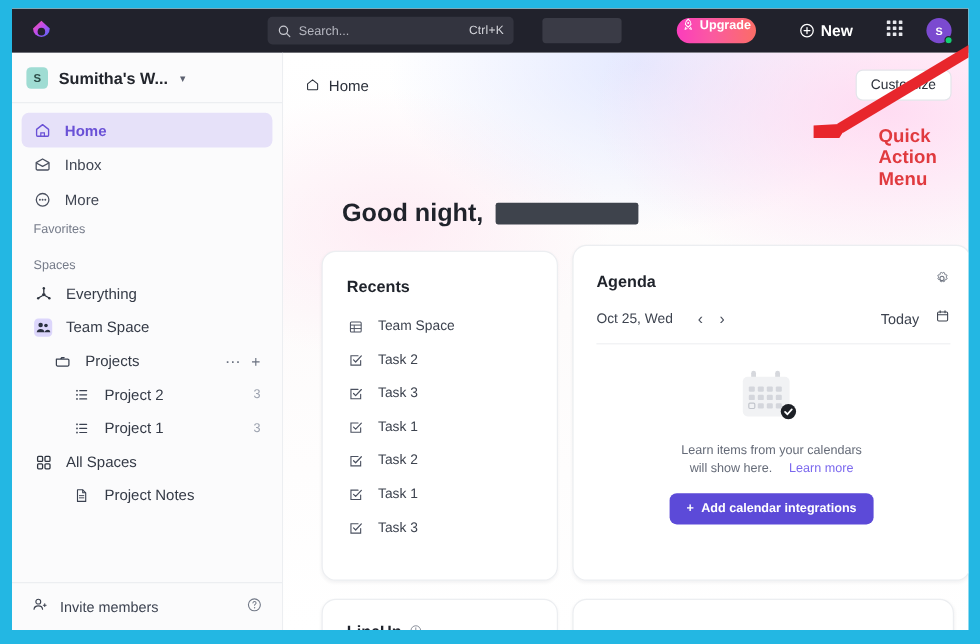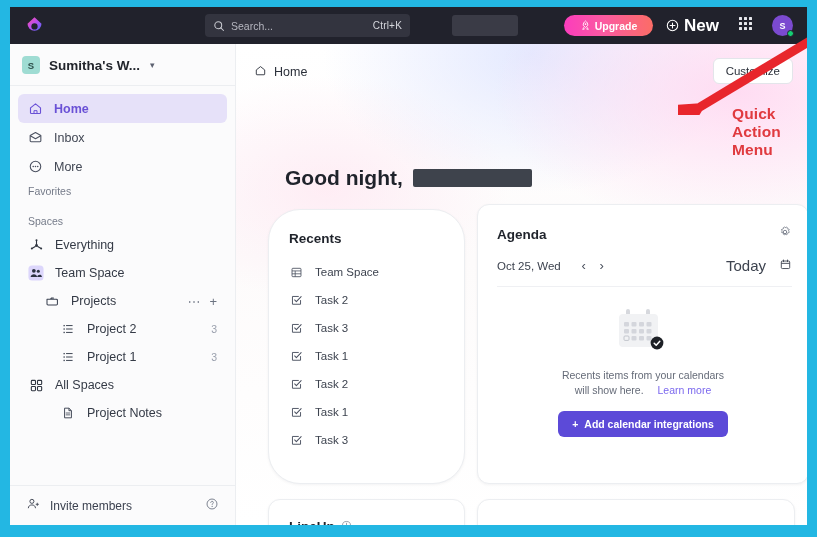--- a/index.html
+++ b/index.html
@@ -28,21 +28,21 @@
     position: absolute; left: 0; top: 0;
     width: 797px; height: 37px;
     background: #21222c;
     display: flex; align-items: center;
   }
   .cu-logo {
     position: absolute; left: 14px; top: 8px;
     width: 21px; height: 21px;
   }
   #searchbox {
-    position: absolute; left: 195px; top: 7px;
+    position: absolute; left: 213px; top: 7px;
     width: 205px; height: 23px;
     background: #33343f;
     border-radius: 4px;
     display: flex; align-items: center;
     padding: 0 8px;
   }
   #searchbox .sicon { width: 12px; height: 12px; flex: 0 0 auto; }
   #search-input {
     flex: 1 1 auto;
     background: transparent; border: none; outline: none;
@@ -52,33 +52,33 @@
   }
   #search-input::placeholder { color: #b6b7c0; }
   #search-shortcut { color: #d6d7dd; font-size: 10px; letter-spacing: .2px; }
   #redacted-top {
     position: absolute; left: 442px; top: 8px;
     width: 66px; height: 21px;
     background: #3a3b46; border-radius: 3px;
   }
   #upgrade-btn {
     position: absolute; left: 554px; top: 8px;
-    width: 89px; height: 21px;
+    width: 66px; height: 21px;
     border-radius: 11px;
     background: linear-gradient(90deg,#fb3dbd 0%,#fb5aa0 45%,#fb6d66 100%);
-    display: flex; align-items: center; justify-content: center;
+    display: flex; justify-content: center;
     gap: 4px; border: none; cursor: pointer;
   }
   #upgrade-btn .lbl { color: #fff; font-size: 10.5px; font-weight: bold; }
   #new-btn {
     position: absolute; left: 656px; top: 8px;
     height: 21px; display: flex; align-items: center; gap: 5px;
     background: transparent; border: none; cursor: pointer;
   }
-  #new-btn .lbl { color: #fff; font-size: 17px; font-weight: bold; }
+  #new-btn .lbl { color: #fff; font-size: 13px; font-weight: bold; }
   #grid-icon-btn {
     position: absolute; left: 729px; top: 10px;
     width: 17px; height: 17px; cursor: pointer;
   }
   .dotgrid { display: grid; grid-template-columns: repeat(3,3px);
              grid-template-rows: repeat(3,3px); gap: 2px; }
   .dotgrid i { display: block; width: 3px; height: 3px; background: #e6e7ec; border-radius: .5px; }
   #avatar-top {
     position: absolute; left: 762px; top: 8px;
     width: 21px; height: 21px; border-radius: 50%;
@@ -198,21 +198,21 @@
     width: 119px; height: 18px; background: #3e434c; border-radius: 2px;
   }
 
   .card {
     position: absolute;
     background: #ffffff;
     border: 1px solid #eceef1;
     border-radius: 12px;
     box-shadow: 0 1px 3px rgba(20,24,40,.05);
   }
-  #recents-card { left: 32px; top: 165px; width: 197px; height: 275px; border-radius: 32px; }
+  #recents-card { left: 32px; top: 165px; width: 197px; height: 275px; }
   #agenda-card  { left: 241px; top: 160px; width: 332px; height: 280px; }
   #lineup-card  { left: 32px; top: 455px; width: 197px; height: 80px; }
   #lineup-card2 { left: 241px; top: 455px; width: 318px; height: 80px; }
 
   .card-title {
     font-size: 13.5px; font-weight: bold; color: #1f232b;
   }
   #recents-card .card-title { position: absolute; left: 20px; top: 21px; }
   .recent-item {
     display: flex; align-items: center; gap: 12px;
@@ -233,21 +233,21 @@
     display: flex; align-items: center;
     border-bottom: 1px solid #eff0f3;
     padding-bottom: 12px;
   }
   #agenda-date { font-size: 11.5px; color: #3d434f; }
   .arrowbtn {
     width: 18px; height: 18px; display: flex; align-items: center; justify-content: center;
     color: #4a505d; font-size: 13px; cursor: pointer;
   }
   #agenda-prev { margin-left: 14px; }
-  #today-btn { margin-left: auto; font-size: 15px; color: #3d434f; cursor: pointer; }
+  #today-btn { margin-left: auto; font-size: 12px; color: #3d434f; cursor: pointer; }
   #cal-icon-btn { margin-left: 13px; cursor: pointer; }
 
   #agenda-empty {
     position: absolute; left: 0; top: 100px; width: 100%;
     display: flex; flex-direction: column; align-items: center;
   }
   #cal-illus { position: relative; width: 58px; height: 54px; margin-bottom: 9px; }
   #agenda-empty-text {
     font-size: 10.5px; color: #656b78; text-align: center; line-height: 1.45;
     max-width: 210px;
@@ -665,21 +665,21 @@
               <rect x="17.5" y="31" width="5" height="4.4" rx="1"></rect>
               <rect x="25" y="31" width="5" height="4.4" rx="1"></rect>
               <rect x="32.5" y="31" width="5" height="4.4" rx="1"></rect>
             </g>
             <rect x="10" y="31" width="5" height="4.4" rx="1" fill="none" stroke="#c2c5cc" stroke-width="1"></rect>
             <circle cx="43" cy="38" r="6.4" fill="#1d2026"></circle>
             <path d="M40.2 38.2l2 2 3.6-4" fill="none" stroke="#fff" stroke-width="1.5" stroke-linecap="round" stroke-linejoin="round"></path>
           </svg>
         </div>
         <div id="agenda-empty-text">
-          <span>Recents items from your calendars</span>
+          <span>Learn items from your calendars</span>
           <br>
           <span>will show here.</span>
           <span id="learn-more">Learn more</span>
         </div>
         <button id="add-cal-btn">
           <span>+</span>
           <span>Add calendar integrations</span>
         </button>
       </div>
     </div>

